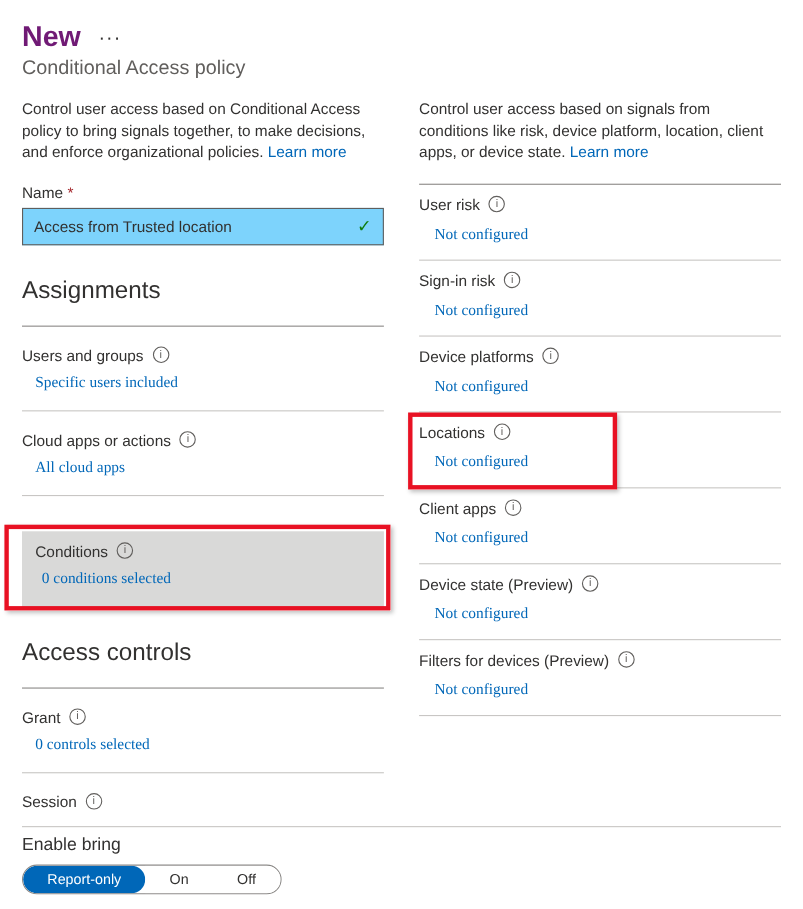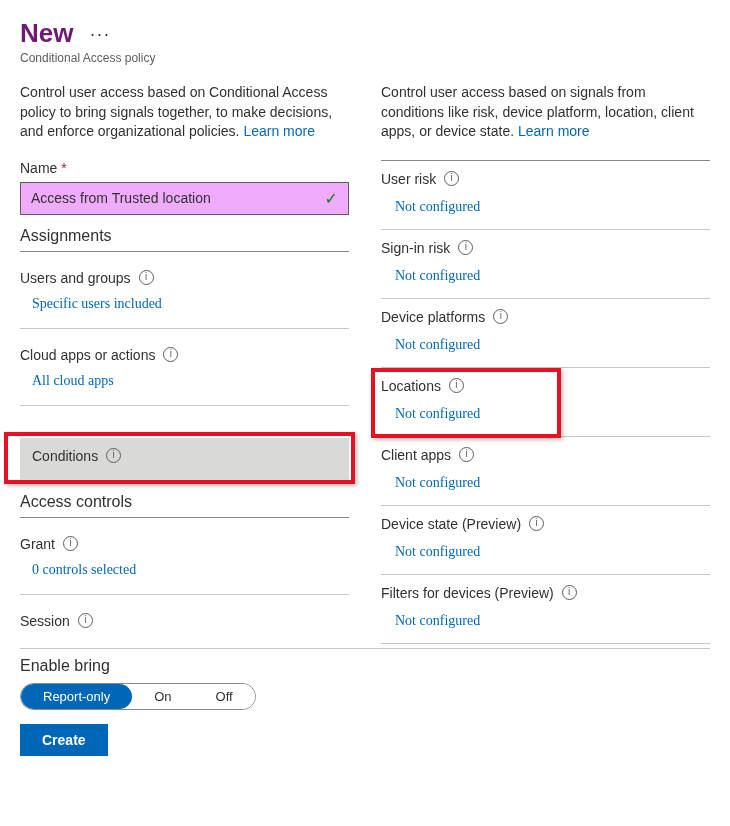--- a/index.html
+++ b/index.html
@@ -7,34 +7,34 @@
     font-family: "Segoe UI", -apple-system, BlinkMacSystemFont, sans-serif;
     font-size: 14px;
     color: #323130;
     background: #ffffff;
     padding: 18px 20px;
     width: 730px;
   }
   .header-row { display: flex; align-items: center; gap: 16px; }
   .page-title { font-size: 26px; font-weight: 600; color: #701a75; }
   .more-dots { font-size: 18px; line-height: 1; cursor: pointer; user-select: none; letter-spacing: 1px; }
-  .subtitle { font-size: 12px; color: #605e5c; margin-top: 2px; margin-bottom: 18px; }
+  .subtitle { font-size: 18px; color: #605e5c; margin-top: 2px; margin-bottom: 18px; }
   .columns { display: flex; gap: 32px; }
   .col { flex: 1 1 0; min-width: 0; }
   .intro { font-size: 14px; line-height: 1.4; margin-bottom: 18px; }
   .link { color: #0067b8; cursor: pointer; }
   .field-label { font-size: 14px; margin-bottom: 6px; display: flex; align-items: center; gap: 4px; }
   .req { color: #a4262c; }
-  .input-row { display:flex; align-items:center; border: 1px solid #605e5c; padding: 6px 10px; font-size: 14px; background:#f0abfc; }
+  .input-row { display:flex; align-items:center; border: 1px solid #605e5c; padding: 6px 10px; font-size: 14px; background:#7dd3fc; }
   .input-row input { flex:1; border:none; outline:none; font-size:14px; font-family:inherit; background:transparent; color:#323130; }
   .check { color: #107c10; font-size: 16px; }
-  .section-title { font-size: 16px; font-weight: 400; margin-top: 12px; padding-bottom: 6px; border-bottom: 1px solid #8a8886; }
+  .section-title { font-size: 22px; font-weight: 400; margin-top: 28px; padding-bottom: 19px; border-bottom: 1px solid #8a8886; }
   .item-block { margin-top: 18px; padding-bottom: 16px; border-bottom: 1px solid #c8c6c4; }
   .item-block.noborder { border-bottom: none; padding-bottom:10px; }
-  .item-label { font-size: 14px; display: flex; gap: 8px; }
+  .item-label { font-size: 14px; display: flex; align-items: center; gap: 8px; }
   .info-icon {
     display: inline-flex; align-items:center; justify-content:center;
     width: 15px; height: 15px; border: 1px solid #605e5c; border-radius:50%;
     font-size: 10px; color:#605e5c; line-height:1; font-style: normal; cursor: default;
   }
   .item-value { margin-top: 10px; padding-left: 12px; color:#0067b8; font-size:14px; cursor:pointer;font-family:Liberation Serif, serif; }
   .selected-block {
     background:#d9d9d8;
     margin-top: 32px; padding: 10px 14px 16px 14px;
     border-bottom: 1px solid #c8c6c4;
@@ -108,20 +108,21 @@
         <span class="info-icon">i</span>
       </div>
       <div class="item-value">All cloud apps</div>
     </div>
 
     <div class="selected-block rel" id="conditions-block">
       <div class="item-label">
         <span>Conditions</span>
         <span class="info-icon">i</span>
       </div>
+      <div class="item-value">0 conditions selected</div>
       <div class="red-box" style="left:-16px; top:-6px; right:-6px; bottom:-4px;"></div>
     </div>
 
     <div class="section-title">Access controls</div>
 
     <div class="item-block">
       <div class="item-label">
         <span>Grant</span>
         <span class="info-icon">i</span>
       </div>

